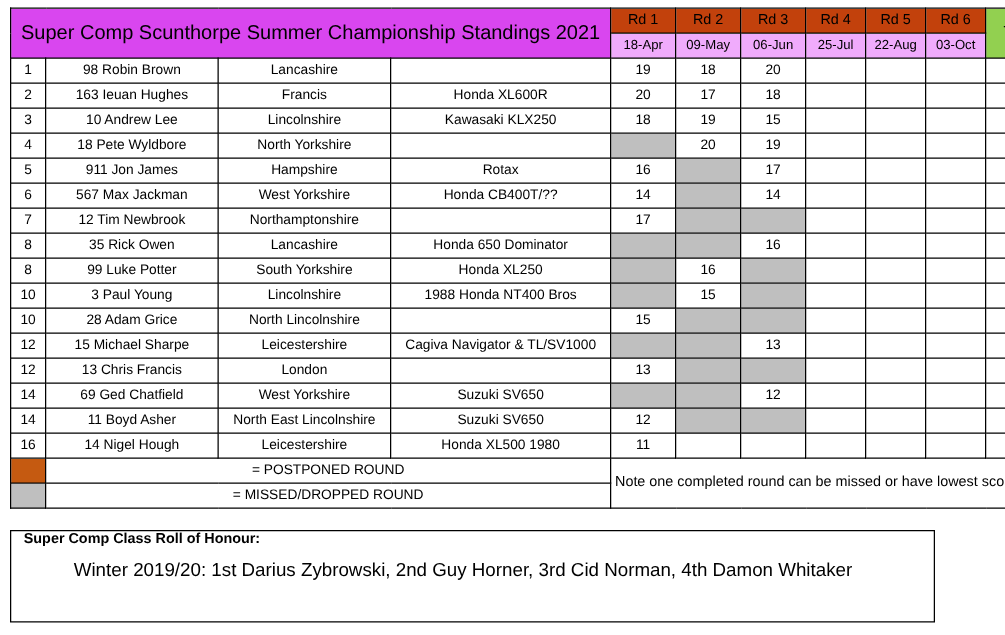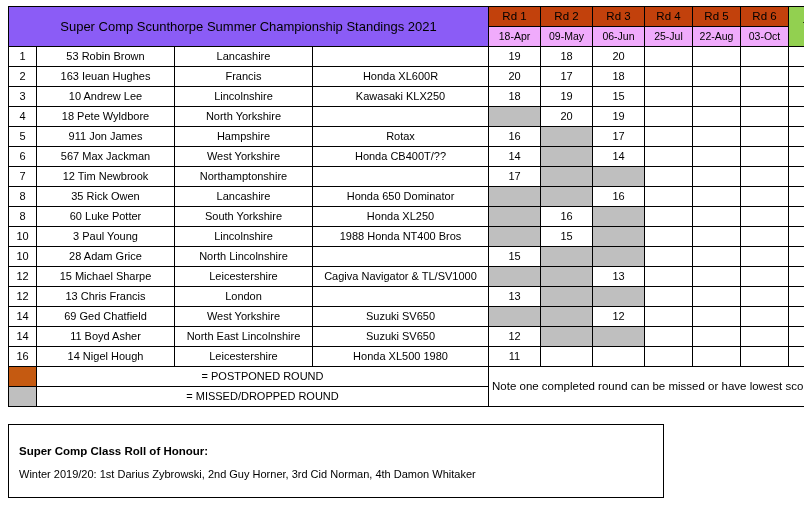--- a/index.html
+++ b/index.html
@@ -32,23 +32,23 @@
     padding: 0 3px;
     height: 19px;
     line-height: 19px;
     overflow: hidden;
     white-space: nowrap;
     font-weight: normal;
     text-align: center;
     vertical-align: middle;
   }
   .title-cell {
-    background: #8b5cf6;
-    font-weight: bold;
-    font-size: 13px;
+    background: #d946ef;
+    font-weight: bold;
+    font-size: 16px;
     text-align: center;
     line-height: 17px;
     padding: 1px 4px;
   }
   .hdr-round {
     background: #c2410c;
     font-weight: bold;
     font-size: 11.5px;
   }
   .hdr-tot {
@@ -100,34 +100,35 @@
   .note-cell {
     text-align: center;
     font-size: 11.5px;
     line-height: 15px;
     padding: 2px 6px;
   }
   .honour-box {
     position: absolute;
     left: 8px;
     top: 424px;
-    width: 656px;
+    width: 740px;
     height: 74px;
     border: 1px solid #000000;
     box-sizing: border-box;
-    padding: 20px 10px;
+    padding: 0 10px;
   }
   .honour-title {
     font-weight: bold;
     font-size: 11.5px;
     margin-bottom: 11px;
   }
   .honour-line {
-    font-size: 11px;
+    font-size: 15px;
     margin-bottom: 9px;
+    margin-left: 40px;
   }
 </style>
 </head>
 <body>
 
 <div class="page">
 
   <table class="standings">
     <colgroup>
       <col style="width:28px">
@@ -158,21 +159,21 @@
         <td class="hdr-date">09-May</td>
         <td class="hdr-date">06-Jun</td>
         <td class="hdr-date">25-Jul</td>
         <td class="hdr-date">22-Aug</td>
         <td class="hdr-date">03-Oct</td>
       </tr>
     </thead>
     <tbody>
         <tr>
           <td class="pos">1</td>
-          <td class="rider">53 Robin Brown</td>
+          <td class="rider">98 Robin Brown</td>
           <td class="club">Lancashire</td>
           <td class="bike"></td>
           <td class="score">19</td>
           <td class="score">18</td>
           <td class="score">20</td>
           <td class="score"></td>
           <td class="score"></td>
           <td class="score"></td>
           <td class="total">57</td>
         </tr>
@@ -262,21 +263,21 @@
           <td class="score missed"></td>
           <td class="score missed"></td>
           <td class="score">16</td>
           <td class="score"></td>
           <td class="score"></td>
           <td class="score"></td>
           <td class="total">16</td>
         </tr>
         <tr>
           <td class="pos">8</td>
-          <td class="rider">60 Luke Potter</td>
+          <td class="rider">99 Luke Potter</td>
           <td class="club">South Yorkshire</td>
           <td class="bike">Honda XL250</td>
           <td class="score missed"></td>
           <td class="score">16</td>
           <td class="score missed"></td>
           <td class="score"></td>
           <td class="score"></td>
           <td class="score"></td>
           <td class="total">16</td>
         </tr>

